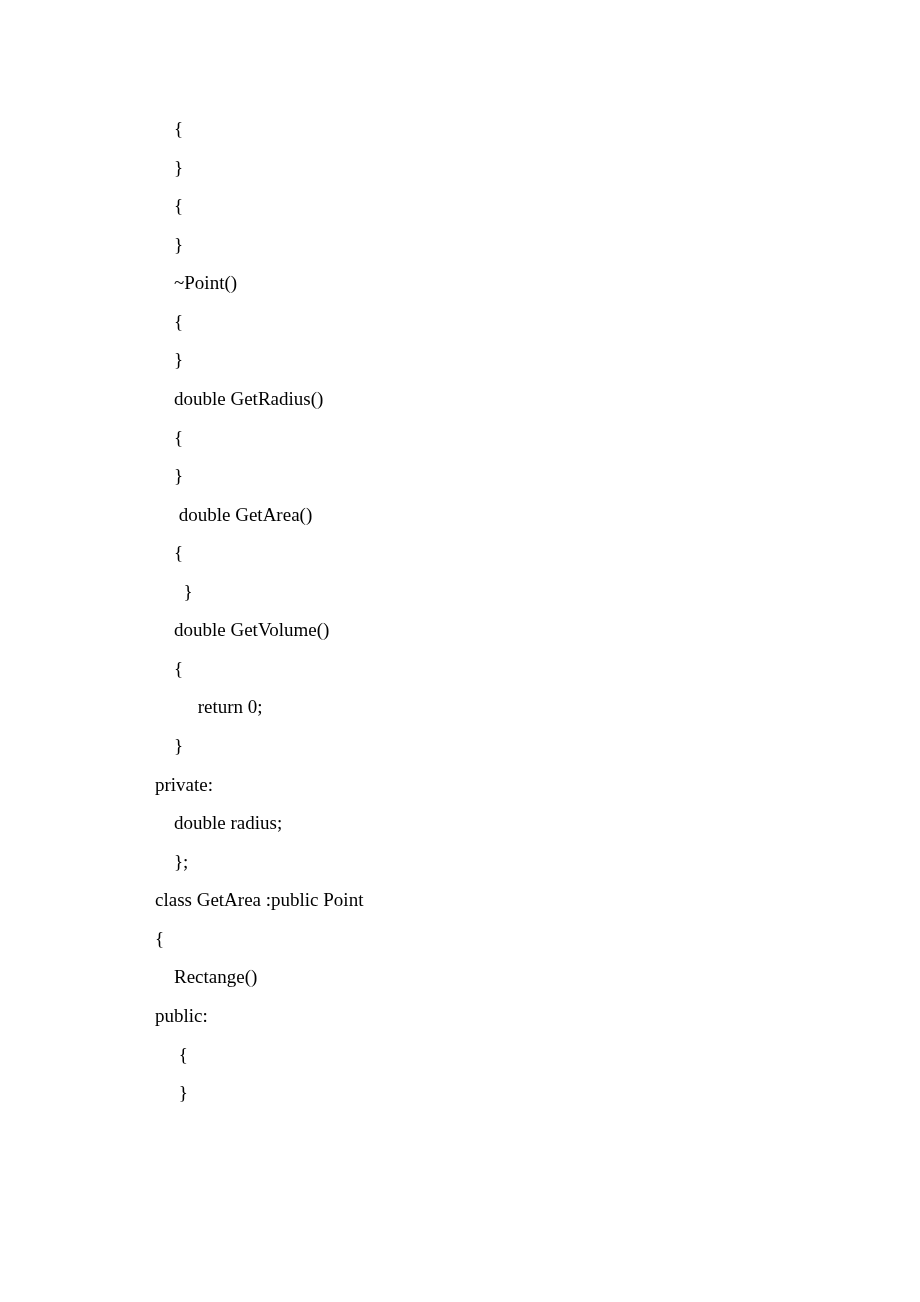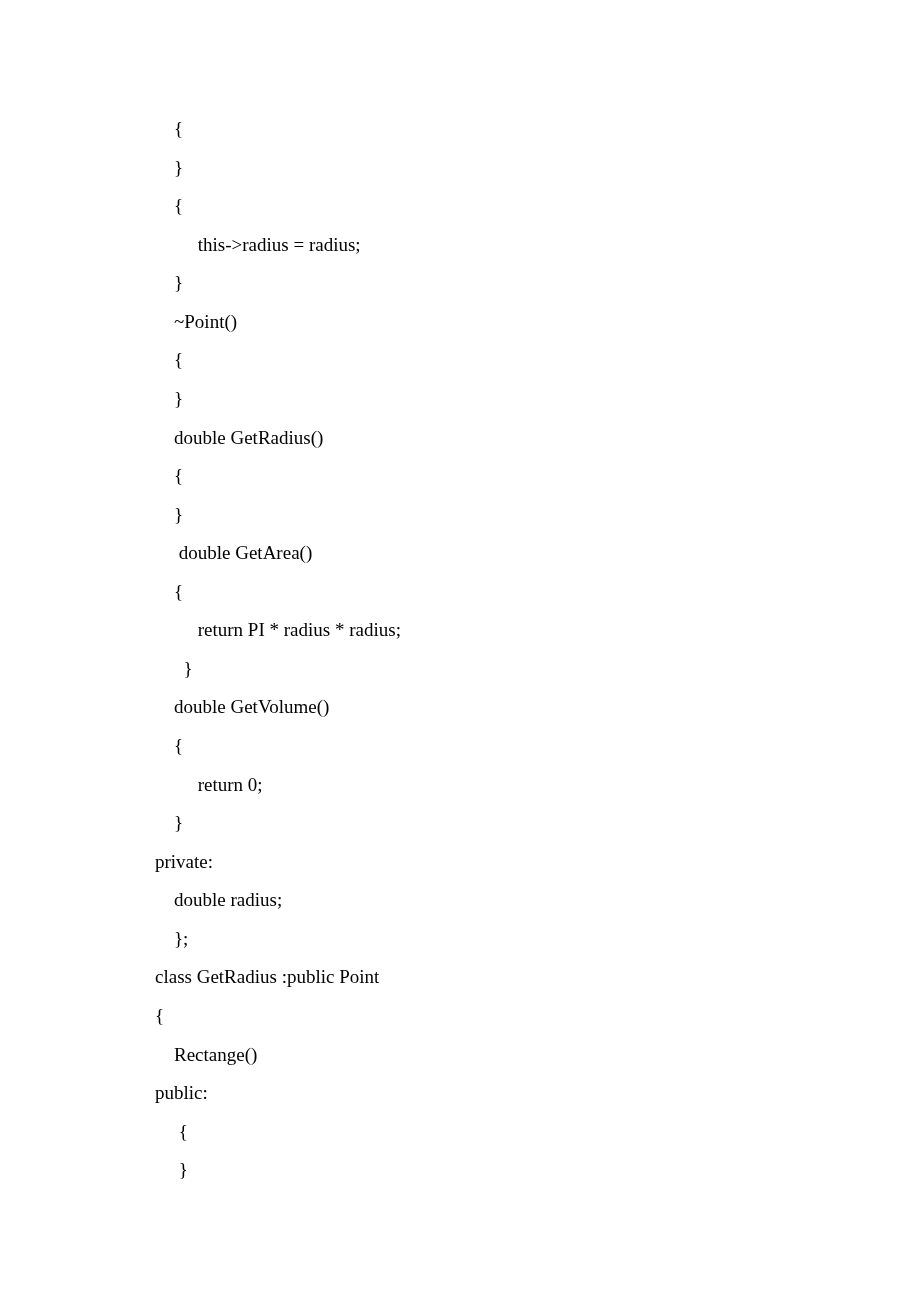--- a/index.html
+++ b/index.html
@@ -20,38 +20,36 @@
     white-space: pre;
   }
 </style>
 </head>
 <body>
 
 <div class="page">
   <div class="code-line">    {</div>
   <div class="code-line">    }</div>
   <div class="code-line">    {</div>
-  <div class="code-line">         this-&gt;radius = radius;</div>
   <div class="code-line">    }</div>
   <div class="code-line">    ~Point()</div>
   <div class="code-line">    {</div>
   <div class="code-line">    }</div>
   <div class="code-line">    double GetRadius()</div>
   <div class="code-line">    {</div>
   <div class="code-line">    }</div>
   <div class="code-line">     double GetArea()</div>
   <div class="code-line">    {</div>
-  <div class="code-line">         return PI * radius * radius;</div>
   <div class="code-line">      }</div>
   <div class="code-line">    double GetVolume()</div>
   <div class="code-line">    {</div>
   <div class="code-line">         return 0;</div>
   <div class="code-line">    }</div>
   <div class="code-line">private:</div>
   <div class="code-line">    double radius;</div>
   <div class="code-line">    };</div>
-  <div class="code-line">class GetRadius :public Point</div>
+  <div class="code-line">class GetArea :public Point</div>
   <div class="code-line">{</div>
   <div class="code-line">    Rectange()</div>
   <div class="code-line">public:</div>
   <div class="code-line">     {</div>
   <div class="code-line">     }</div>
 </div>
 
 </body></html>

